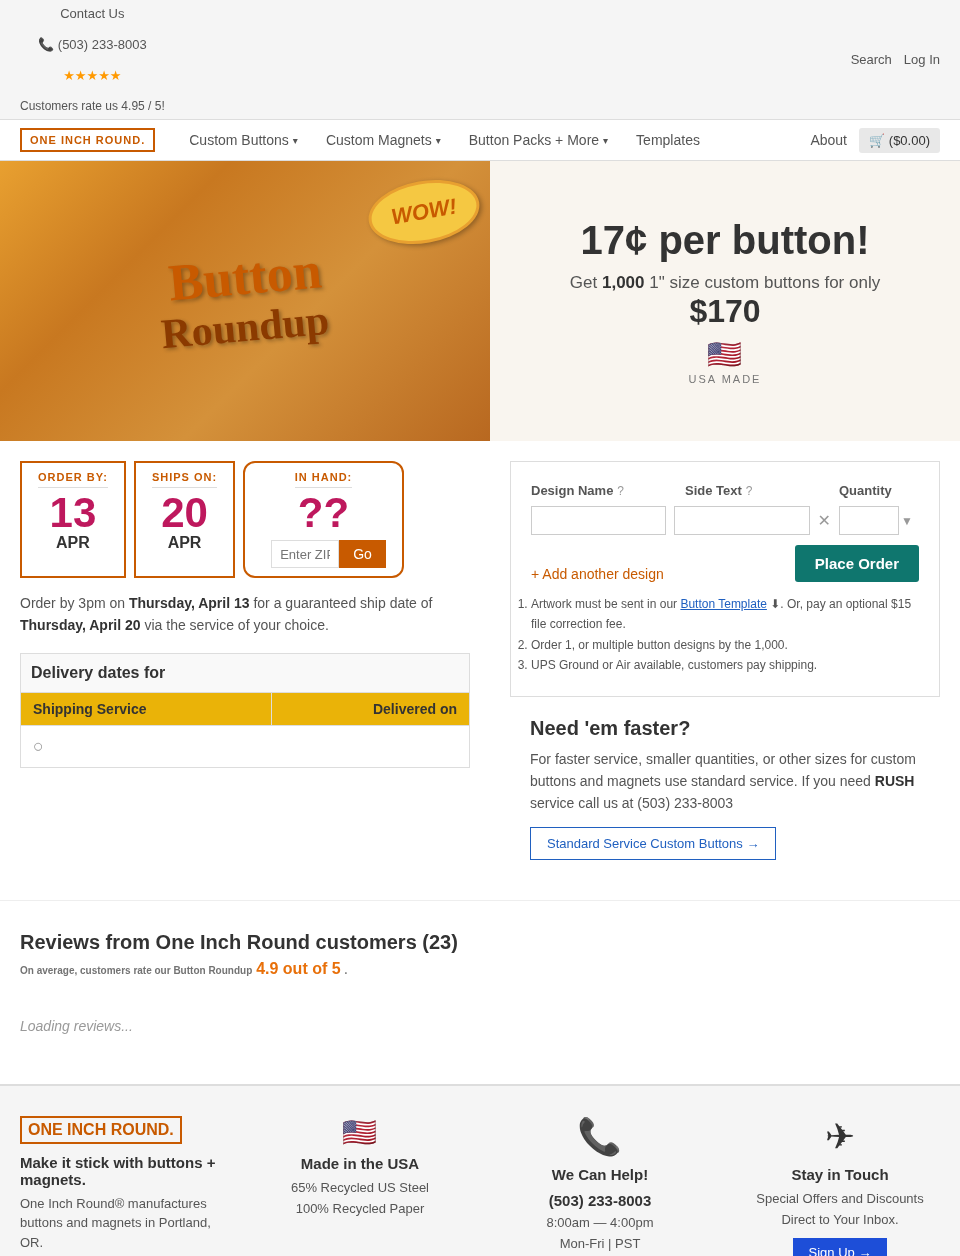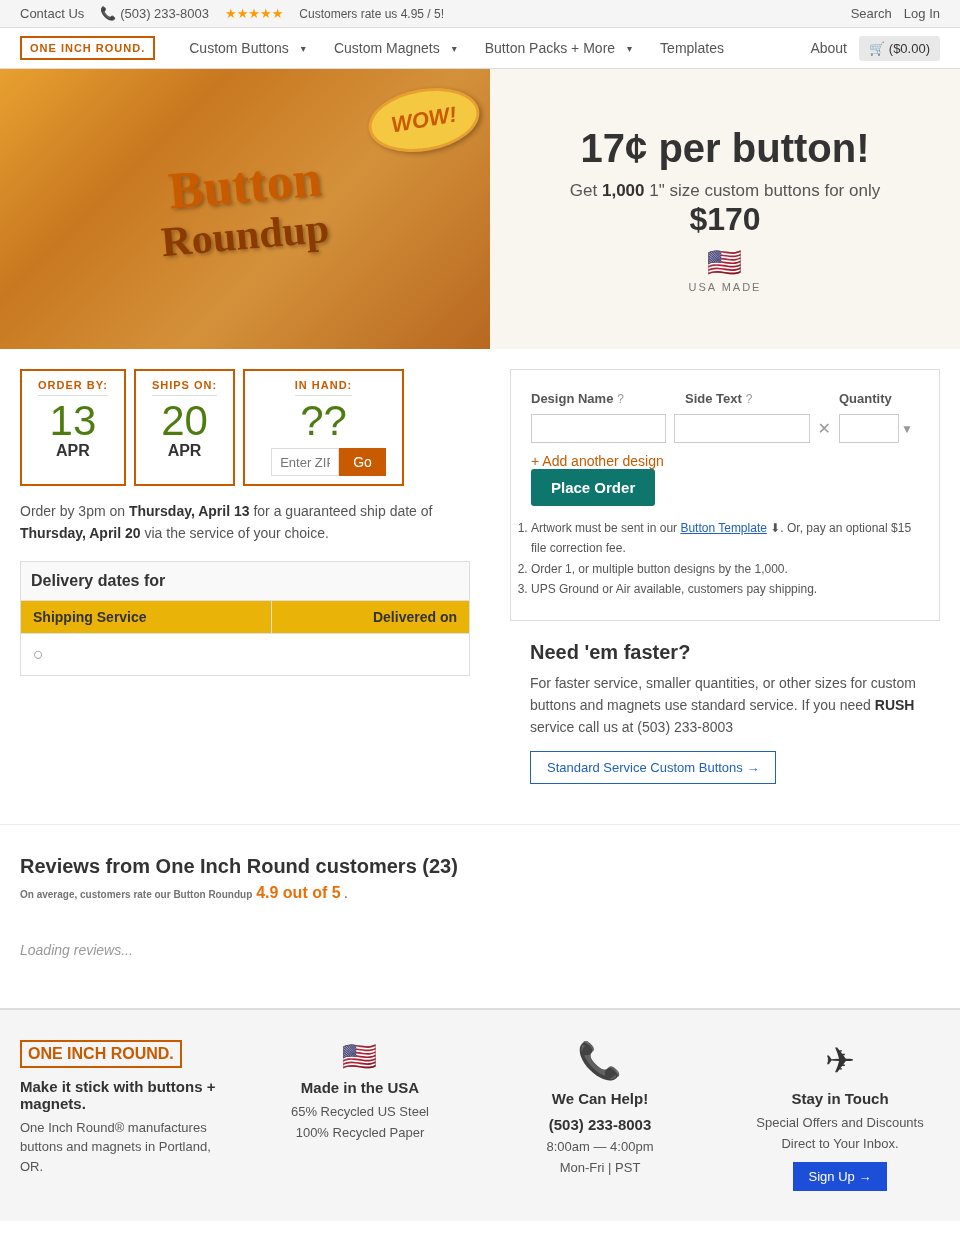--- a/index.html
+++ b/index.html
@@ -1,30 +1,30 @@
 <!DOCTYPE html>
 <html><head>
   <meta charset="utf-8">
   <style>
     * { box-sizing: border-box; margin: 0; padding: 0; }
     body { font-family: Arial, sans-serif; font-size: 14px; color: #333; background: #fff; width: 960px; }
 
     
     .top-bar { background: #f5f5f5; border-bottom: 1px solid #ddd; padding: 6px 20px; display: flex; align-items: center; justify-content: space-between; font-size: 12px; }
-    .top-bar-left { display: flex; align-items: center; gap: 16px; }
+    .top-bar-left { display: flex; align-items: center; gap: 16px; flex-direction: column; }
     .top-bar-right { display: flex; align-items: center; gap: 12px; }
     .stars { color: #f90; font-size: 13px; }
     .customers-text { color: #555; }
 
     
     nav { background: #fff; border-bottom: 1px solid #ddd; padding: 0 20px; display: flex; align-items: center; }
     .logo { font-size: 18px; font-weight: bold; color: #c85a00; border: 2px solid #c85a00; padding: 4px 8px; margin-right: 20px; text-transform: uppercase; letter-spacing: 1px; }
     .logo span { font-size: 11px; display: block; text-align: center; }
     .nav-items { display: flex; align-items: center; flex: 1; }
-    .nav-item { padding: 12px 14px; color: #555; font-size: 14px; cursor: pointer; display: flex; align-items: center; gap: 12px; }
+    .nav-item { padding: 12px 14px; color: #555; font-size: 14px; cursor: pointer; display: flex; align-items: center; gap: 4px; }
     .nav-right { margin-left: auto; display: flex; align-items: center; gap: 12px; }
     .nav-right a { color: #555; font-size: 14px; cursor: pointer; }
     .cart-btn { background: #e8e8e8; padding: 5px 10px; border-radius: 3px; font-size: 13px; }
 
     
     .hero { background: #f5c87a; display: flex; position: relative; height: 280px; overflow: hidden; }
     .hero-left { width: 490px; position: relative; overflow: hidden; }
     .hero-image-placeholder { width: 100%; height: 100%; background: linear-gradient(135deg, #e8a030 0%, #c87820 30%, #d4913a 60%, #b86820 100%); display: flex; align-items: center; justify-content: center; }
     .button-roundup-logo { text-align: center; }
     .button-roundup-logo .br-title { font-family: Georgia, serif; font-size: 52px; font-weight: bold; color: #c85a00; text-shadow: 2px 2px 4px rgba(0,0,0,0.3); transform: rotate(-5deg); display: block; line-height: 1; }
@@ -34,21 +34,21 @@
     .price-headline { font-size: 40px; font-weight: bold; color: #333; text-align: left; }
     .price-subtext { font-size: 17px; color: #555; text-align: center; margin-top: 10px; }
     .price-subtext strong { font-weight: bold; color: #333; }
     .big-price { font-size: 32px; font-weight: bold; color: #333; text-align: center; }
     .usa-flag { font-size: 28px; text-align: center; margin-top: 8px; }
     .usa-label { font-size: 11px; text-align: center; letter-spacing: 2px; color: #777; margin-top: 2px; }
     .date-boxes { display: flex; gap: 8px; margin-bottom: 14px; }
     .date-box { border: 2px solid #c85a00; text-align: center; padding: 8px 16px; min-width: 100px; }
     .date-box.in-hand { border-color: #c85a00; background: #fff; }
     .date-label { font-size: 11px; font-weight: bold; color: #c85a00; letter-spacing: 1px; border-bottom: 1px solid #ddd; padding-bottom: 4px; margin-bottom: 4px; }
-    .date-number { font-size: 42px; font-weight: normal; color: #4d7c0f; line-height: 1; }
+    .date-number { font-size: 42px; font-weight: bold; color: #be185d; line-height: 1; }
     .date-month { font-size: 16px; font-weight: bold; color: #333; }
     .date-box.in-hand .date-number { font-size: 42px; }
     .zip-row { display: flex; gap: 0; margin-left: 10px; }
     .zip-input { border: 1px solid #ddd; padding: 6px 10px; font-size: 14px; width: 120px; }
     .zip-go { background: #c85a00; color: #fff; border: none; padding: 6px 14px; cursor: pointer; font-size: 14px; }
     .order-note { font-size: 14px; color: #555; line-height: 1.6; }
     .order-note strong { color: #333; }
 
     
     .delivery-section { margin: 0 20px; }
@@ -188,21 +188,21 @@
       <div class="date-box">
         <div class="date-label">ORDER BY:</div>
         <div class="date-number">13</div>
         <div class="date-month">APR</div>
       </div>
       <div class="date-box">
         <div class="date-label">SHIPS ON:</div>
         <div class="date-number">20</div>
         <div class="date-month">APR</div>
       </div>
-      <div class="date-box in-hand" style="display:flex;flex-direction:column;align-items:center;">
+      <div class="date-box in-hand" style="display:flex;flex-direction:column;align-items:center;border-radius:12px;">
         <div class="date-label">IN HAND:</div>
         <div class="date-number">??</div>
         <div class="zip-row" style="display:flex;gap:0;margin-top:6px;">
           <input class="zip-input" type="text" style="border: 1px solid rgb(221, 221, 221); padding: 5px 8px; font-size: 13px; width: 68px;" placeholder="Enter ZIP">
           <button class="zip-go">Go</button>
         </div>
       </div>
     </div>
 
     <p class="order-note" style="margin-bottom:16px;">
@@ -259,21 +259,21 @@
         <div class="form-col-side">
           <input class="form-input" type="text" style="">
         </div>
         <button class="remove-btn">✕</button>
         <div class="form-col-qty" style="display:flex;align-items:center;gap:2px;">
           <input class="qty-input" type="number" style="">
           <span style="font-size:12px;color:#999;">▼</span>
         </div>
       </div>
 
-      <div style="display:flex;justify-content:space-between;align-items:flex-start;margin-top:10px;flex-direction:column;">
+      <div style="display:flex;justify-content:space-between;align-items:flex-end;margin-top:10px;">
         <button class="add-design-btn">+ Add another design</button>
         <button class="place-order-btn">Place Order</button>
       </div>
 
       <ol class="instructions">
         <li>Artwork must be sent in our <a href="#">Button Template</a> ⬇. Or, pay an optional $15 file correction fee.</li>
         <li>Order 1, or multiple button designs by the 1,000.</li>
         <li>UPS Ground or Air available, customers pay shipping.</li>
       </ol>
     </div>

